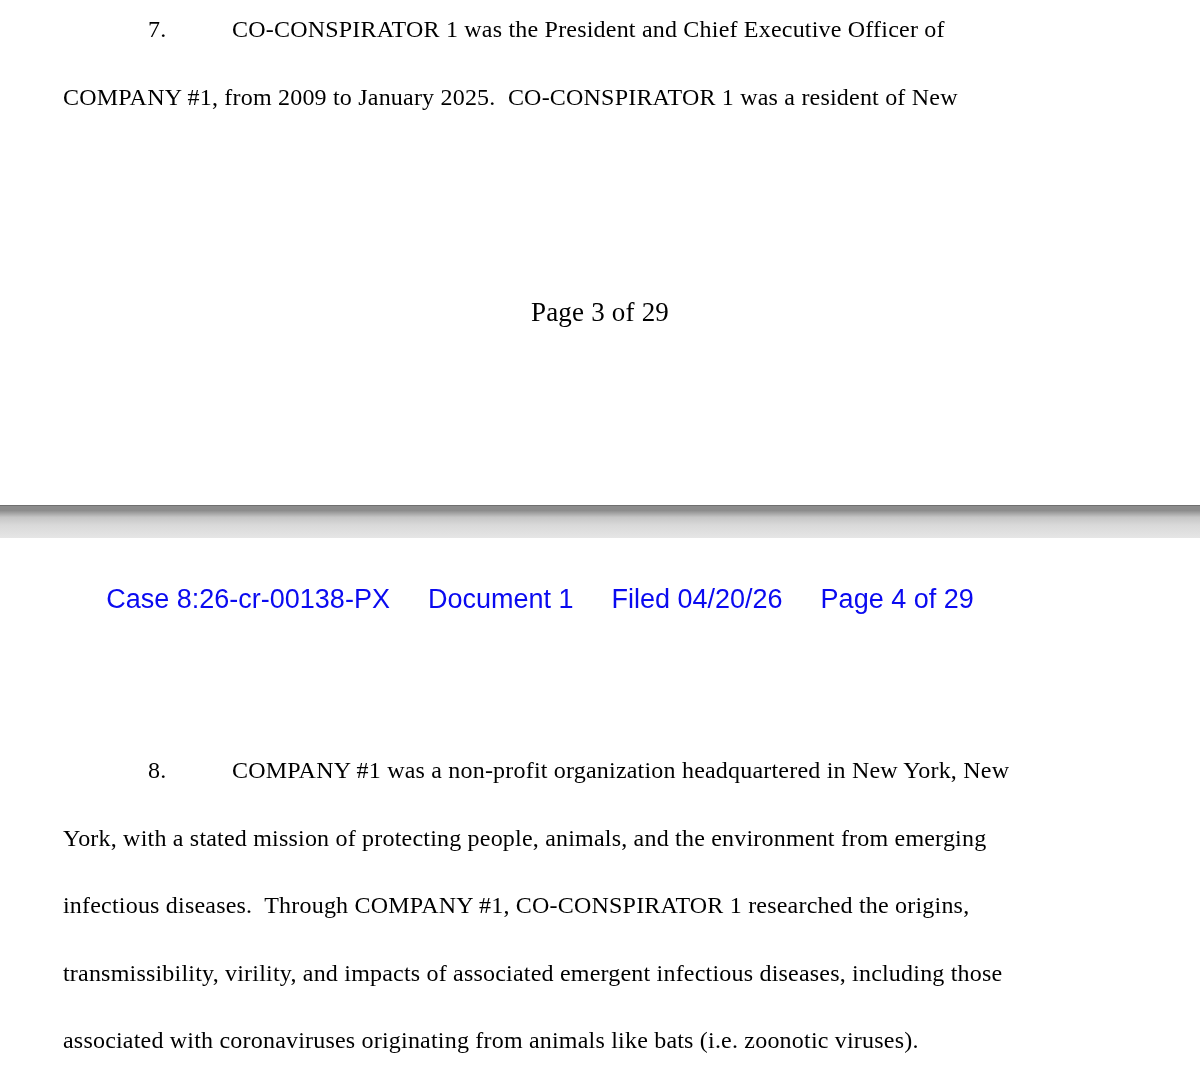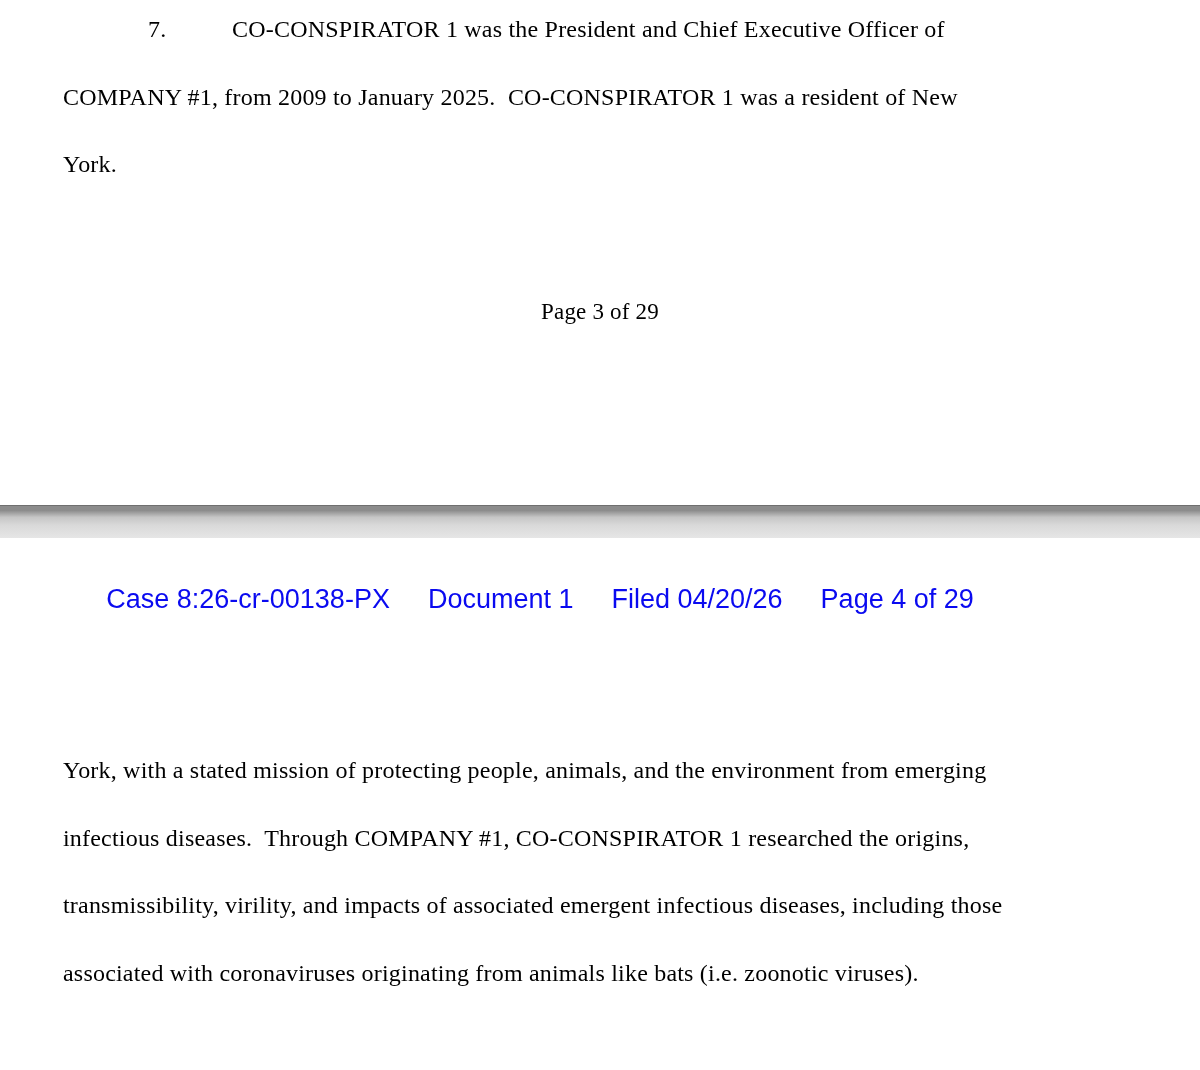--- a/index.html
+++ b/index.html
@@ -35,21 +35,21 @@
     margin-left: 85px;
     width: 84px;
   }
   
   .page-footer {
     position: absolute;
     top: 297px;
     left: 0;
     width: 1200px;
     text-align: center;
-    font-size: 23px;
+    font-size: 27px;
     line-height: 30px;
     letter-spacing: 0.2px;
   }
   
   .page-separator {
     position: absolute;
     top: 505px;
     left: 0;
     width: 1200px;
     height: 33px;
@@ -82,34 +82,34 @@
   .para-8 { top: 737px; }
 </style>
 </head>
 <body>
 
 <div class="stage">
 
   <div class="para para-7">
     <div class="line"><span class="pnum">7.</span><span>CO-CONSPIRATOR 1 was the President and Chief Executive Officer of</span></div>
     <div class="line">COMPANY #1, from 2009 to January 2025.  CO-CONSPIRATOR 1 was a resident of New</div>
-    <div class="line">York.</div>
   </div>
 
   <div class="page-footer">Page 3 of 29</div>
 
   <div class="page-separator"></div>
 
   <div class="stamp">
     <span>Case 8:26-cr-00138-PX</span>
     <span>Document 1</span>
     <span>Filed 04/20/26</span>
     <span>Page 4 of 29</span>
   </div>
 
   <div class="para para-8">
+    <div class="line"><span class="pnum">8.</span><span>COMPANY #1 was a non-profit organization headquartered in New York, New</span></div>
     <div class="line">York, with a stated mission of protecting people, animals, and the environment from emerging</div>
     <div class="line">infectious diseases.  Through COMPANY #1, CO-CONSPIRATOR 1 researched the origins,</div>
     <div class="line">transmissibility, virility, and impacts of associated emergent infectious diseases, including those</div>
     <div class="line">associated with coronaviruses originating from animals like bats (i.e. zoonotic viruses).</div>
   </div>
 
 </div>
 
 </body></html>

